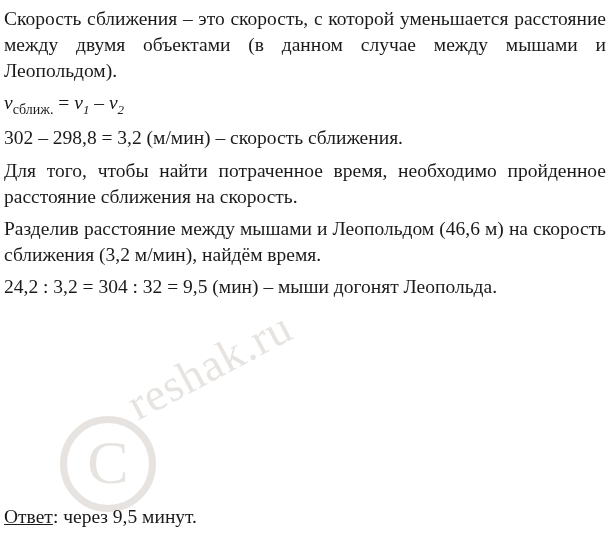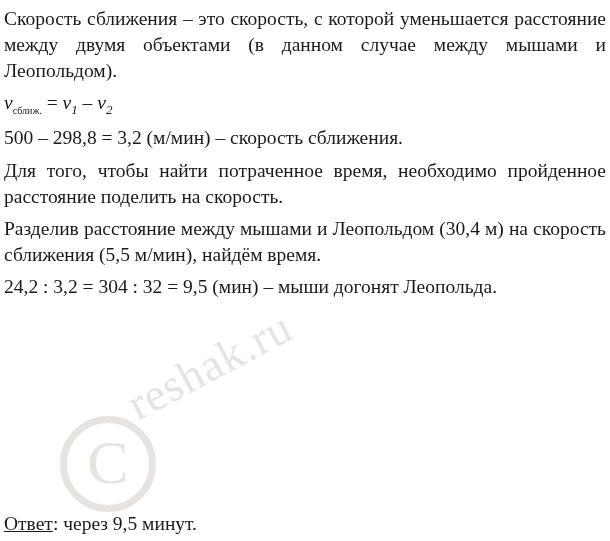--- a/index.html
+++ b/index.html
@@ -32,21 +32,21 @@
   }
   .formula {
     font-size: 19.5px;
     line-height: 1.3;
     margin: 2px 0 6px 0;
     font-family: "Liberation Serif", serif;
     font-style: italic;
     white-space: nowrap;
   }
   .formula .sub {
-    font-size: 10px;
+    font-size: 14px;
     vertical-align: sub;
     font-style: normal;
   }
   .formula .subi {
     font-size: 13px;
     vertical-align: sub;
     font-style: italic;
   }
   .formula .op {
     font-style: normal;
@@ -58,21 +58,21 @@
     text-align: left;
     white-space: normal;
   }
   .answer {
     font-size: 19.5px;
     line-height: 1.3;
     margin: 0;
     text-align: left;
     position: absolute;
     left: 4px;
-    bottom: 5px;
+    bottom: 12px;
   }
   .answer .label {
     text-decoration: underline;
   }
   
   .watermark {
     position: absolute;
     left: 60px;
     top: 358px;
     width: 230px;
@@ -119,26 +119,26 @@
 
 <div class="page">
 
   <p class="para">Скорость сближения – это скорость, с которой уменьшается расстояние между двумя объектами (в данном случае между мышами и Леопольдом).</p>
 
 
   <div class="formula">
     <span>v</span><span class="sub">сближ.</span><span class="op"> = </span><span>v</span><span class="subi">1</span><span class="op"> – </span><span>v</span><span class="subi">2</span>
   </div>
 
-  <p class="calc">500 – 298,8 = 3,2 (м/мин) – скорость сближения.</p>
+  <p class="calc">302 – 298,8 = 3,2 (м/мин) – скорость сближения.</p>
 
-  <p class="para">Для того, чтобы найти потраченное время, необходимо пройденное расстояние поделить на скорость.</p>
+  <p class="para">Для того, чтобы найти потраченное время, необходимо пройденное расстояние сближения на скорость.</p>
 
 
-  <p class="para">Разделив расстояние между мышами и Леопольдом (30,4 м) на скорость сближения (5,5 м/мин), найдём время.</p>
+  <p class="para">Разделив расстояние между мышами и Леопольдом (46,6 м) на скорость сближения (3,2 м/мин), найдём время.</p>
 
   <p class="calc">24,2 : 3,2 = 304 : 32 = 9,5 (мин) – мыши догонят Леопольда.</p>
 
   <div class="watermark">
     <div class="wm-c"></div>
     <div class="wm-text">reshak.ru</div>
   </div>
 
   <p class="answer">
     <span class="label">Ответ</span><span>: через 9,5 минут.</span>

